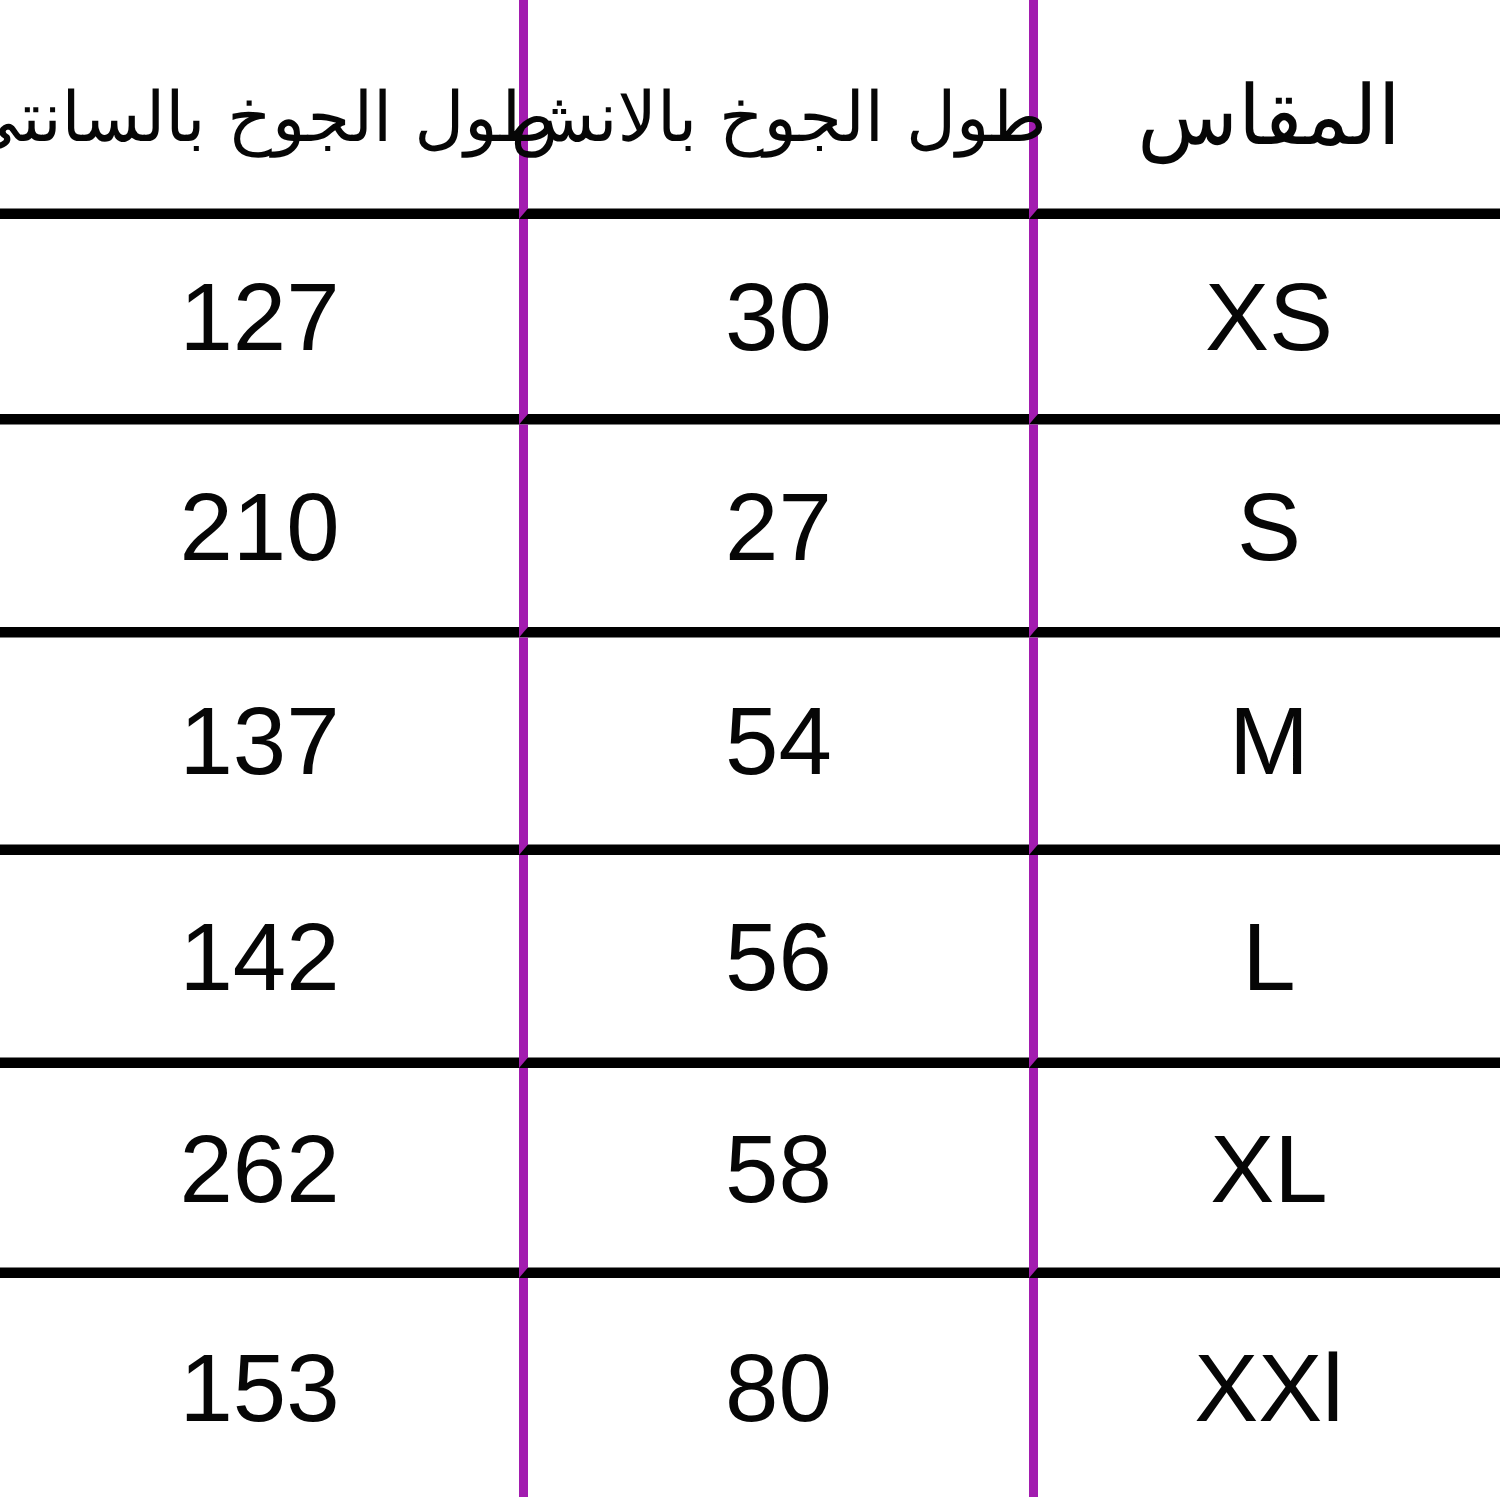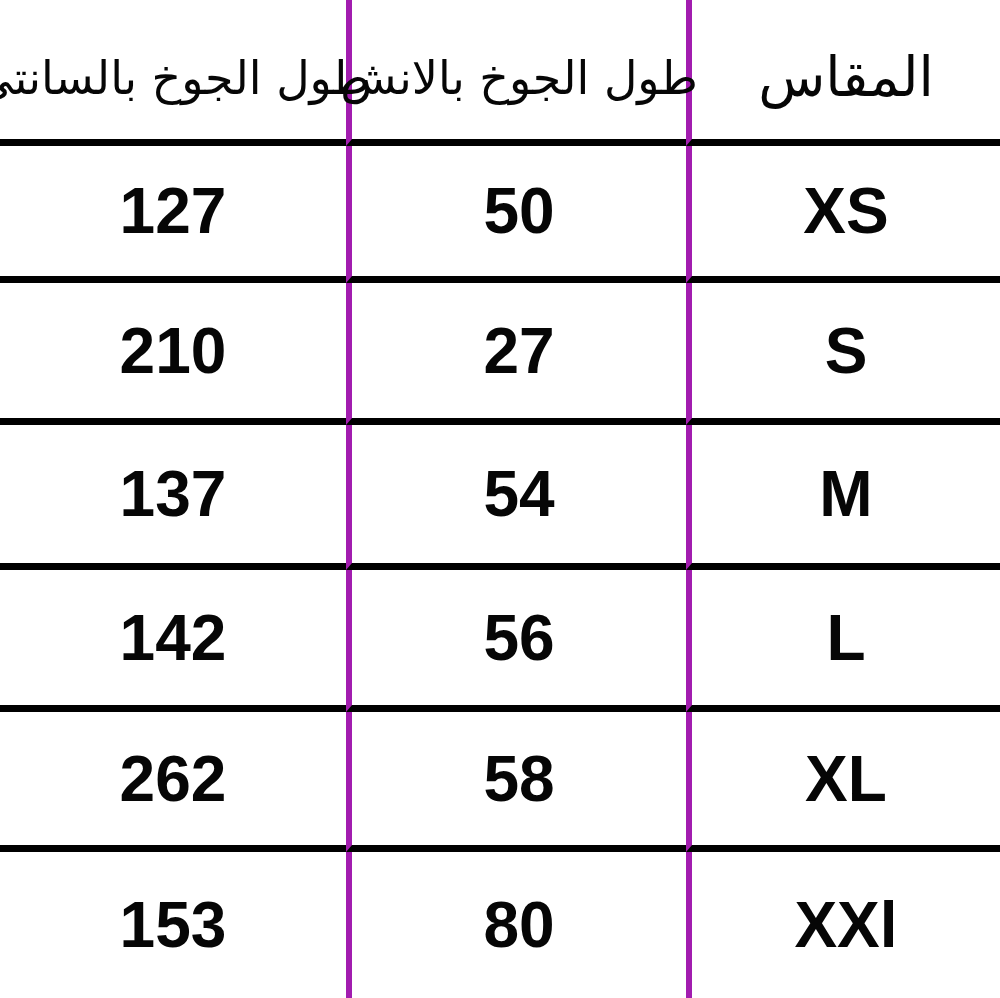--- a/index.html
+++ b/index.html
@@ -45,38 +45,38 @@
     font-weight: 500;
     white-space: nowrap;
     padding-top: 16px;
   }
   .header .col-size {
     font-size: 55px;
   }
   .data .cell {
     font-family: "Liberation Sans", "DejaVu Sans", sans-serif;
     font-size: 64px;
-    font-weight: 700;
+    font-weight: 400;
   }
 </style>
 </head>
 <body>
 
 <div class="canvas">
   <div class="size-table">
 
     <div class="row header">
       <div class="cell col-size">المقاس</div>
       <div class="cell col-inches">طول الجوخ بالانش</div>
       <div class="cell col-cm">طول الجوخ بالسانتي</div>
     </div>
 
     <div class="row data">
       <div class="cell col-size">XS</div>
-      <div class="cell col-inches">50</div>
+      <div class="cell col-inches">30</div>
       <div class="cell col-cm">127</div>
     </div>
 
     <div class="row data">
       <div class="cell col-size">S</div>
       <div class="cell col-inches">27</div>
       <div class="cell col-cm">210</div>
     </div>
 
     <div class="row data">

